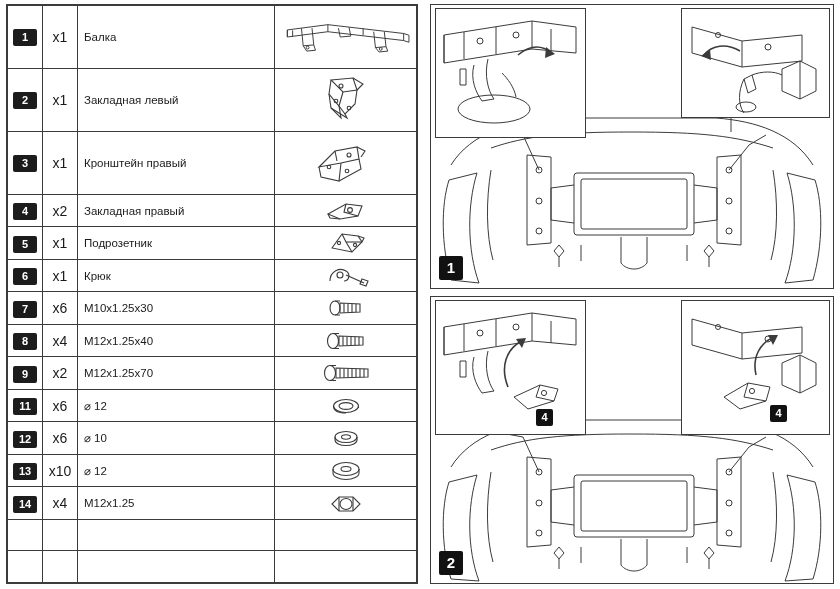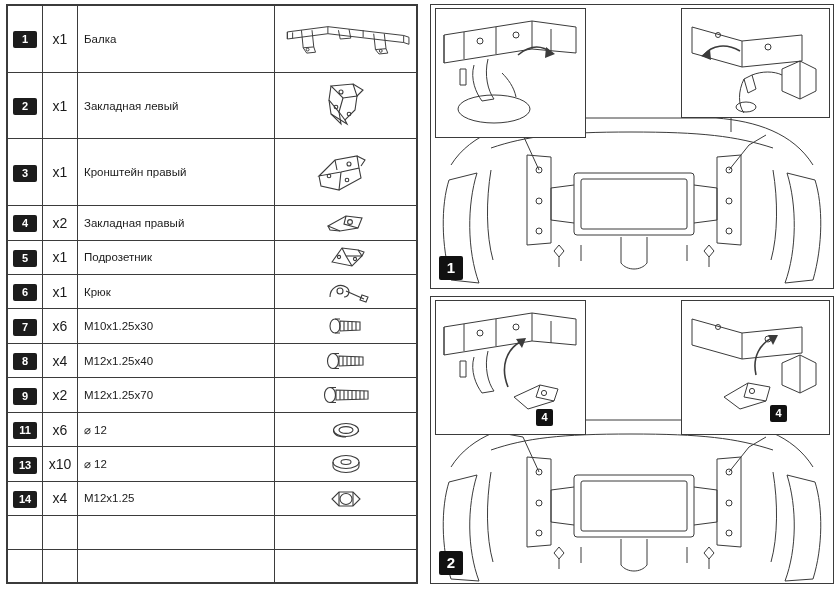--- a/index.html
+++ b/index.html
@@ -252,20 +252,38 @@
                 <ellipse cx="40" cy="12" rx="12.5" ry="6.5"></ellipse>
                 <ellipse cx="40" cy="12" rx="7" ry="3.4"></ellipse>
                 <path d="M27.5 12 C27.5 16.5 32 19 40 19"></path>
                 <path d="M52.5 12 L52.5 14"></path>
               </g>
             </svg>
           </div>
         </td>
       </tr>
 
+      <tr style="height:31px;">
+        <td class="col-num">
+          <span class="badge">12</span>
+        </td>
+        <td class="col-qty">x6</td>
+        <td class="col-name">⌀ 10</td>
+        <td class="col-img">
+          <div class="svgwrap">
+            <svg width="80" height="24" viewBox="0 0 80 24">
+              <g fill="none" stroke="#3b3b3b" stroke-width="1.1">
+                <ellipse cx="40" cy="11" rx="11" ry="5.5"></ellipse>
+                <ellipse cx="40" cy="11" rx="4.5" ry="2.2"></ellipse>
+                <path d="M29 11 L29 14 A11 5.5 0 0 0 51 14 L51 11"></path>
+              </g>
+            </svg>
+          </div>
+        </td>
+      </tr>
 
       <tr style="height:31px;">
         <td class="col-num">
           <span class="badge">13</span>
         </td>
         <td class="col-qty">x10</td>
         <td class="col-name">⌀ 12</td>
         <td class="col-img">
           <div class="svgwrap">
             <svg width="80" height="26" viewBox="0 0 80 26">

